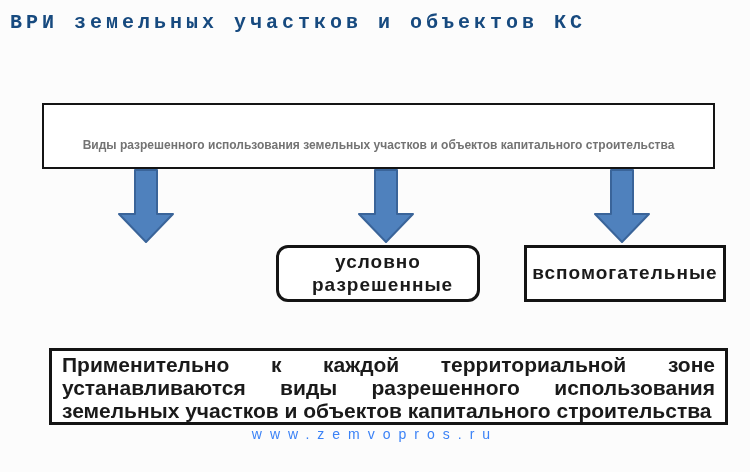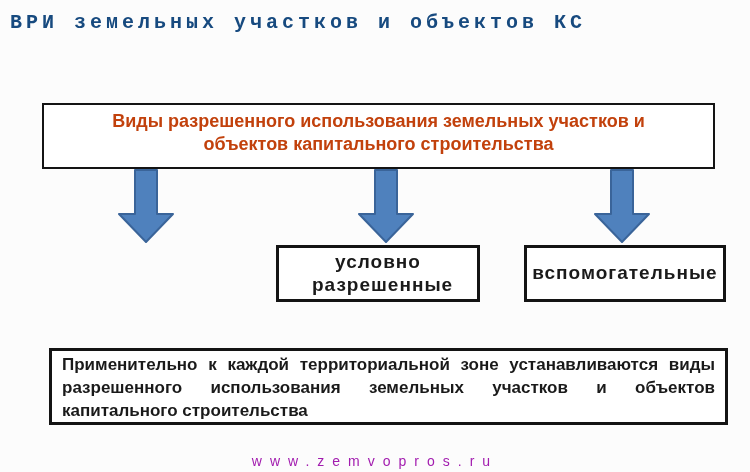--- a/index.html
+++ b/index.html
@@ -28,24 +28,25 @@
     width: 673px; height: 66px;
     box-sizing: border-box;
     background: #ffffff;
     border: 2px solid #141414;
     text-align: center;
     padding-top: 5px;
   }
   .root-box span {
     display: inline-block;
     max-width: 620px;
-    font-size: 18px;
+    font-size: 12px;
     font-weight: bold;
-    color: #c2410c;
+    color: #737373;
     line-height: 23px;
+    margin-top: 24px;
   }
 
   .arrow {
     position: absolute;
     top: 169px;
     width: 56px; height: 74px;
   }
   .arrow.a1 { left: 118px; }
   .arrow.a2 { left: 358px; }
   .arrow.a3 { left: 594px; }
@@ -63,45 +64,45 @@
     text-align: center;
   }
   .child-box span {
     font-size: 19px;
     font-weight: bold;
     color: #1a1a1a;
     letter-spacing: 1px;
     line-height: 1.2;
   }
   .child-box.b1 { left: 48px;  width: 195px; }
-  .child-box.b2 { left: 276px; width: 204px; }
+  .child-box.b2 { left: 276px; width: 204px; border-radius: 12px; }
   .child-box.b2 span { display: inline-block; max-width: 132px; }
   .child-box.b3 { left: 524px; width: 202px; }
 
   .note-box {
     position: absolute;
     left: 49px; top: 348px;
     width: 679px; height: 77px;
     box-sizing: border-box;
     background: #ffffff;
     border: 3px solid #141414;
     padding: 2px 10px 0 10px;
-    font-size: 17px;
+    font-size: 21px;
     font-weight: bold;
     color: #1a1a1a;
     line-height: 23px;
     text-align: justify;
   }
 
   .footer {
     position: absolute;
     left: 0; right: 0;
-    top: 453px;
+    top: 426px;
     text-align: center;
-    color: #a21caf;
+    color: #3b82f6;
     font-size: 14px;
     letter-spacing: 8px;
     white-space: nowrap;
   }
 </style>
 </head>
 <body>
 
 <div class="page">
 

